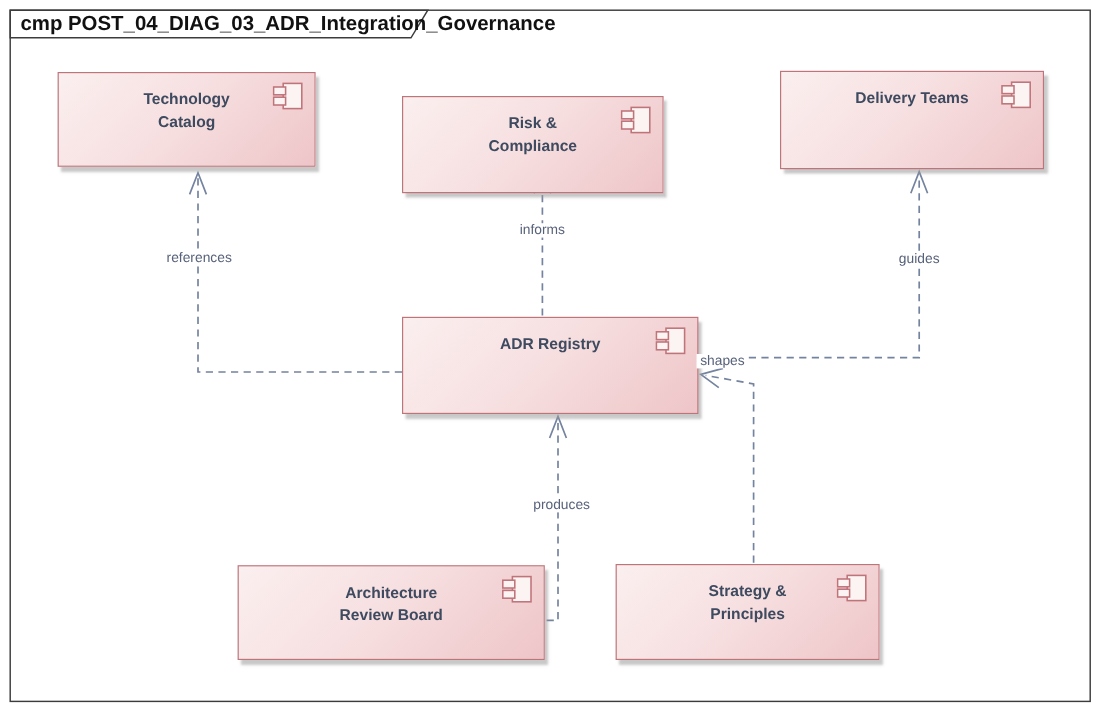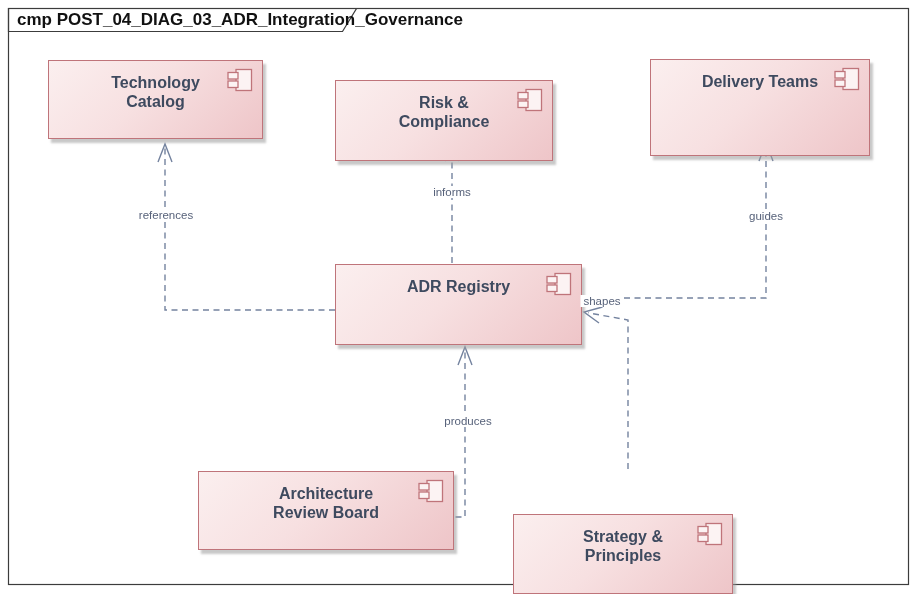--- a/index.html
+++ b/index.html
@@ -14,21 +14,21 @@
   }
   .component{
     position:absolute;
     background:linear-gradient(135deg,#fbefef 0%,#f7e0e1 45%,#eec5c8 100%);
     border:1.4px solid #bf747a;
     box-shadow:3px 4px 2px rgba(155,155,155,0.55);
     box-sizing:border-box;
   }
   .component-title{
     display:block;margin-top:12px;text-align:center;
-    font-size:16px;font-weight:bold;line-height:19px;color:#3e4a5f;
+    font-size:13px;font-weight:bold;line-height:19px;color:#3e4a5f;
     white-space:pre-line;
   }
   .comp-icon{position:absolute;top:7px;right:9px;}
   .edge-label{
     position:absolute;transform:translate(-50%,-50%);
     background:#ffffff;padding:0 3px;
     font-size:11.5px;color:#57627a;white-space:nowrap;
   }
   .edge{fill:none;stroke:#74839f;stroke-width:1.4;stroke-dasharray:6 4.5;}
   .arrowhead{fill:none;stroke:#74839f;stroke-width:1.4;}
@@ -85,21 +85,21 @@
   <div class="component" style="left:335px;top:59px;width:218px;height:81px;margin-top:21px;">
     <span class="component-title">Risk &amp;
 Compliance</span>
     <svg class="comp-icon" width="26" height="24" viewBox="0 0 26 24">
       <rect x="9" y="1.5" width="15.5" height="21" fill="#fcf3f3" stroke="#bf747a" stroke-width="1.3"></rect>
       <rect x="1" y="4.5" width="10" height="6.5" fill="#fcf3f3" stroke="#bf747a" stroke-width="1.3"></rect>
       <rect x="1" y="13" width="10" height="6.5" fill="#fcf3f3" stroke="#bf747a" stroke-width="1.3"></rect>
     </svg>
   </div>
 
-  <div class="component" style="left:650px;top:59px;width:220px;height:97px;">
+  <div class="component" style="left:650px;top:59px;width:220px;height:82px;">
     <span class="component-title">Delivery Teams</span>
     <svg class="comp-icon" width="26" height="24" viewBox="0 0 26 24">
       <rect x="9" y="1.5" width="15.5" height="21" fill="#fcf3f3" stroke="#bf747a" stroke-width="1.3"></rect>
       <rect x="1" y="4.5" width="10" height="6.5" fill="#fcf3f3" stroke="#bf747a" stroke-width="1.3"></rect>
       <rect x="1" y="13" width="10" height="6.5" fill="#fcf3f3" stroke="#bf747a" stroke-width="1.3"></rect>
     </svg>
   </div>
 
   <div class="component" style="left:335px;top:264px;width:247px;height:81px;">
     <span class="component-title">ADR Registry</span>
@@ -113,21 +113,21 @@
   <div class="component" style="left:198px;top:471px;width:256px;height:79px;">
     <span class="component-title">Architecture
 Review Board</span>
     <svg class="comp-icon" width="26" height="24" viewBox="0 0 26 24">
       <rect x="9" y="1.5" width="15.5" height="21" fill="#fcf3f3" stroke="#bf747a" stroke-width="1.3"></rect>
       <rect x="1" y="4.5" width="10" height="6.5" fill="#fcf3f3" stroke="#bf747a" stroke-width="1.3"></rect>
       <rect x="1" y="13" width="10" height="6.5" fill="#fcf3f3" stroke="#bf747a" stroke-width="1.3"></rect>
     </svg>
   </div>
 
-  <div class="component" style="left:513px;top:470px;width:220px;height:80px;margin-top:44px;">
+  <div class="component" style="left:513px;top:470px;width:220px;height:80px;">
     <span class="component-title">Strategy &amp;
 Principles</span>
     <svg class="comp-icon" width="26" height="24" viewBox="0 0 26 24">
       <rect x="9" y="1.5" width="15.5" height="21" fill="#fcf3f3" stroke="#bf747a" stroke-width="1.3"></rect>
       <rect x="1" y="4.5" width="10" height="6.5" fill="#fcf3f3" stroke="#bf747a" stroke-width="1.3"></rect>
       <rect x="1" y="13" width="10" height="6.5" fill="#fcf3f3" stroke="#bf747a" stroke-width="1.3"></rect>
     </svg>
   </div>
 
   <div class="edge-label" style="left:166px;top:215px;">references</div>

